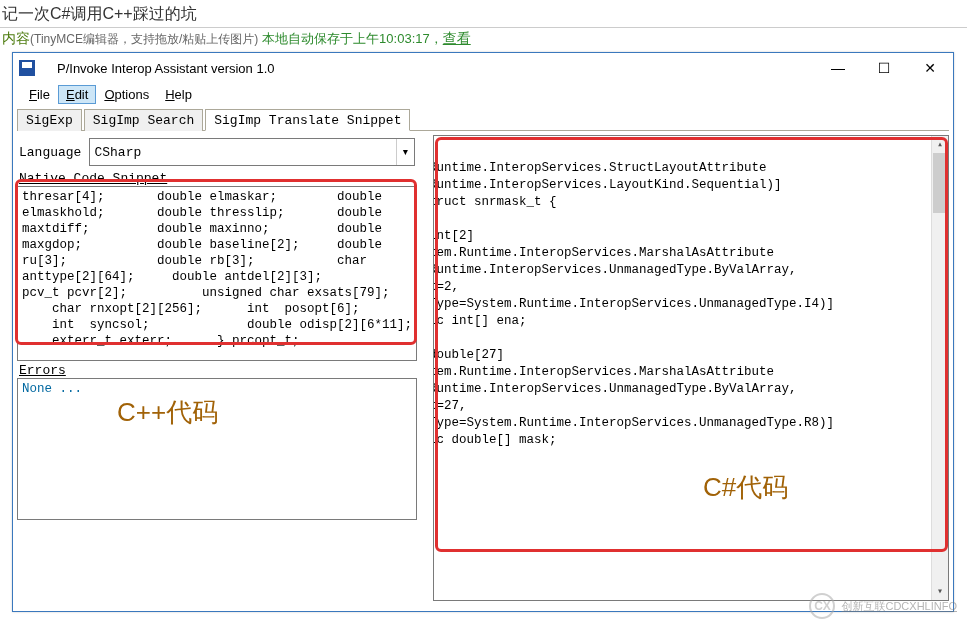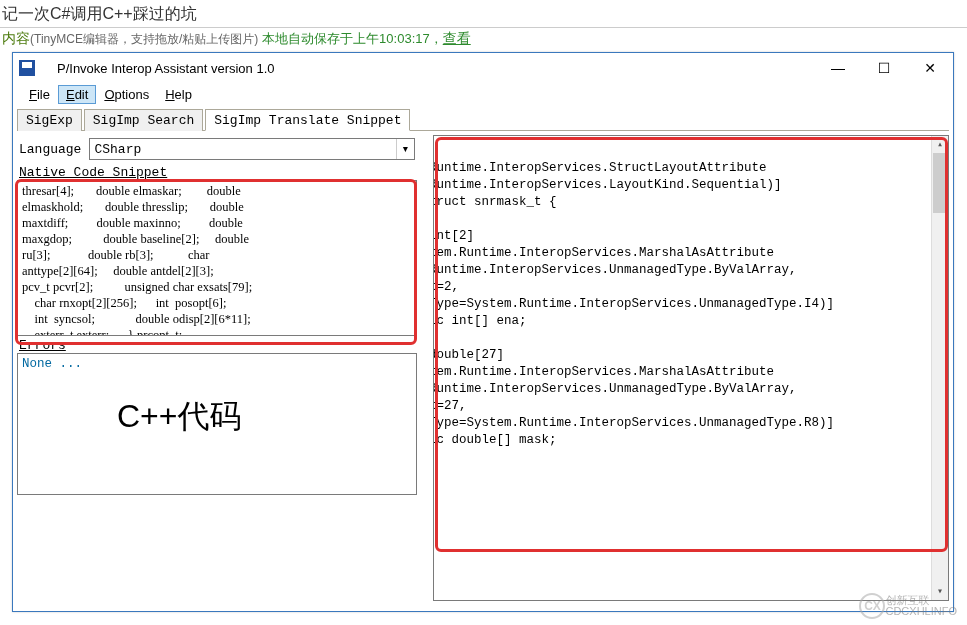--- a/index.html
+++ b/index.html
@@ -136,21 +136,21 @@
     align-items: center;
     padding: 3px 2px;
     gap: 8px;
     font-family: "Courier New", monospace;
     font-size: 13px;
   }
   .combo {
     flex: 1;
     border: 1px solid #7a7a7a;
     background: #fff;
-    height: 22px;
+    height: 28px;
     display: flex;
     align-items: center;
     justify-content: space-between;
     padding-left: 4px;
     font-family: "Courier New", monospace;
     font-size: 13px;
   }
   .combo-arrow {
     width: 18px; height: 100%;
     display:flex;align-items:center;justify-content:center;
@@ -166,21 +166,21 @@
   .code-box {
     border: 1px solid #7a7a7a;
     background: #fff;
     font-family: "Courier New", monospace;
     font-size: 12.5px;
     line-height: 16px;
     padding: 2px 4px;
     white-space: pre;
     overflow: hidden;
   }
-  .native-box { height: 156px; font-family: Liberation Serif, serif; }
+  .native-box { height: 175px; }
   .errors-box { height: 142px; color:#0369a1; }
 
   .output-box {
     border: 1px solid #7a7a7a;
     background: #fff;
     height: 100%;
     font-family: "Courier New", monospace;
     font-size: 12.5px;
     line-height: 17px;
     white-space: pre;
@@ -223,40 +223,40 @@
   }
 
   .red-outline {
     position:absolute;
     border:3px solid #e03030;
     border-radius:6px;
     pointer-events:none;
   }
   .red-label {
     position:absolute;
-    color:#000000;
-    font-size:32px;
+    color:#a16207;
+    font-size:26px;
     font-family:"Microsoft YaHei", sans-serif;
     pointer-events:none;
   }
 
   .watermark {
     position:absolute;
     right:10px; bottom:6px;
-    display:flex; align-items:center; 
+    display:flex; align-items:center; gap:6px;
     opacity:0.55;
     font-size:11px; color:#777;
     font-family:Arial,sans-serif;
   }
   .wm-logo {
     width:26px;height:26px;border:2px solid #aaa;border-radius:50%;
     display:flex;align-items:center;justify-content:center;
     font-weight:bold;color:#aaa;font-size:12px;
   }
-  .wm-text { display:flex;flex-direction:column;line-height:11px; }
+  .wm-text { display:flex;flex-direction:row;line-height:11px;text-decoration:underline; }
 </style>
 </head>
 <body>
 
 <div class="page-title">记一次C#调用C++踩过的坑</div>
 <div class="subtitle-row">
   <span class="subtitle-black">内容</span><span class="subtitle-gray">(TinyMCE编辑器，支持拖放/粘贴上传图片)</span>
   <span class="subtitle-green">本地自动保存于上午10:03:17，</span><span class="link-green">查看</span>
 </div>
 
@@ -334,20 +334,21 @@
 ArraySubType=System.Runtime.InteropServices.UnmanagedType.R8)]
     public double[] mask;
 }</div>
         <div class="scrollbar-v">
           <div class="sb-btn">▴</div>
           <div class="sb-thumb"></div>
           <div class="sb-btn">▾</div>
         </div>
       </div>
       <div class="red-outline" style="left:2px; top:2px; width:513px; height:415px;"></div>
+      <div class="red-label" style="left:270px; top:335px;">C#代码</div>
     </div>
   </div>
 </div>
 
 <div class="watermark">
   <div class="wm-logo">CX</div>
   <div class="wm-text">
     <span>创新互联</span>
     <span>CDCXHLINFO</span>
   </div>

